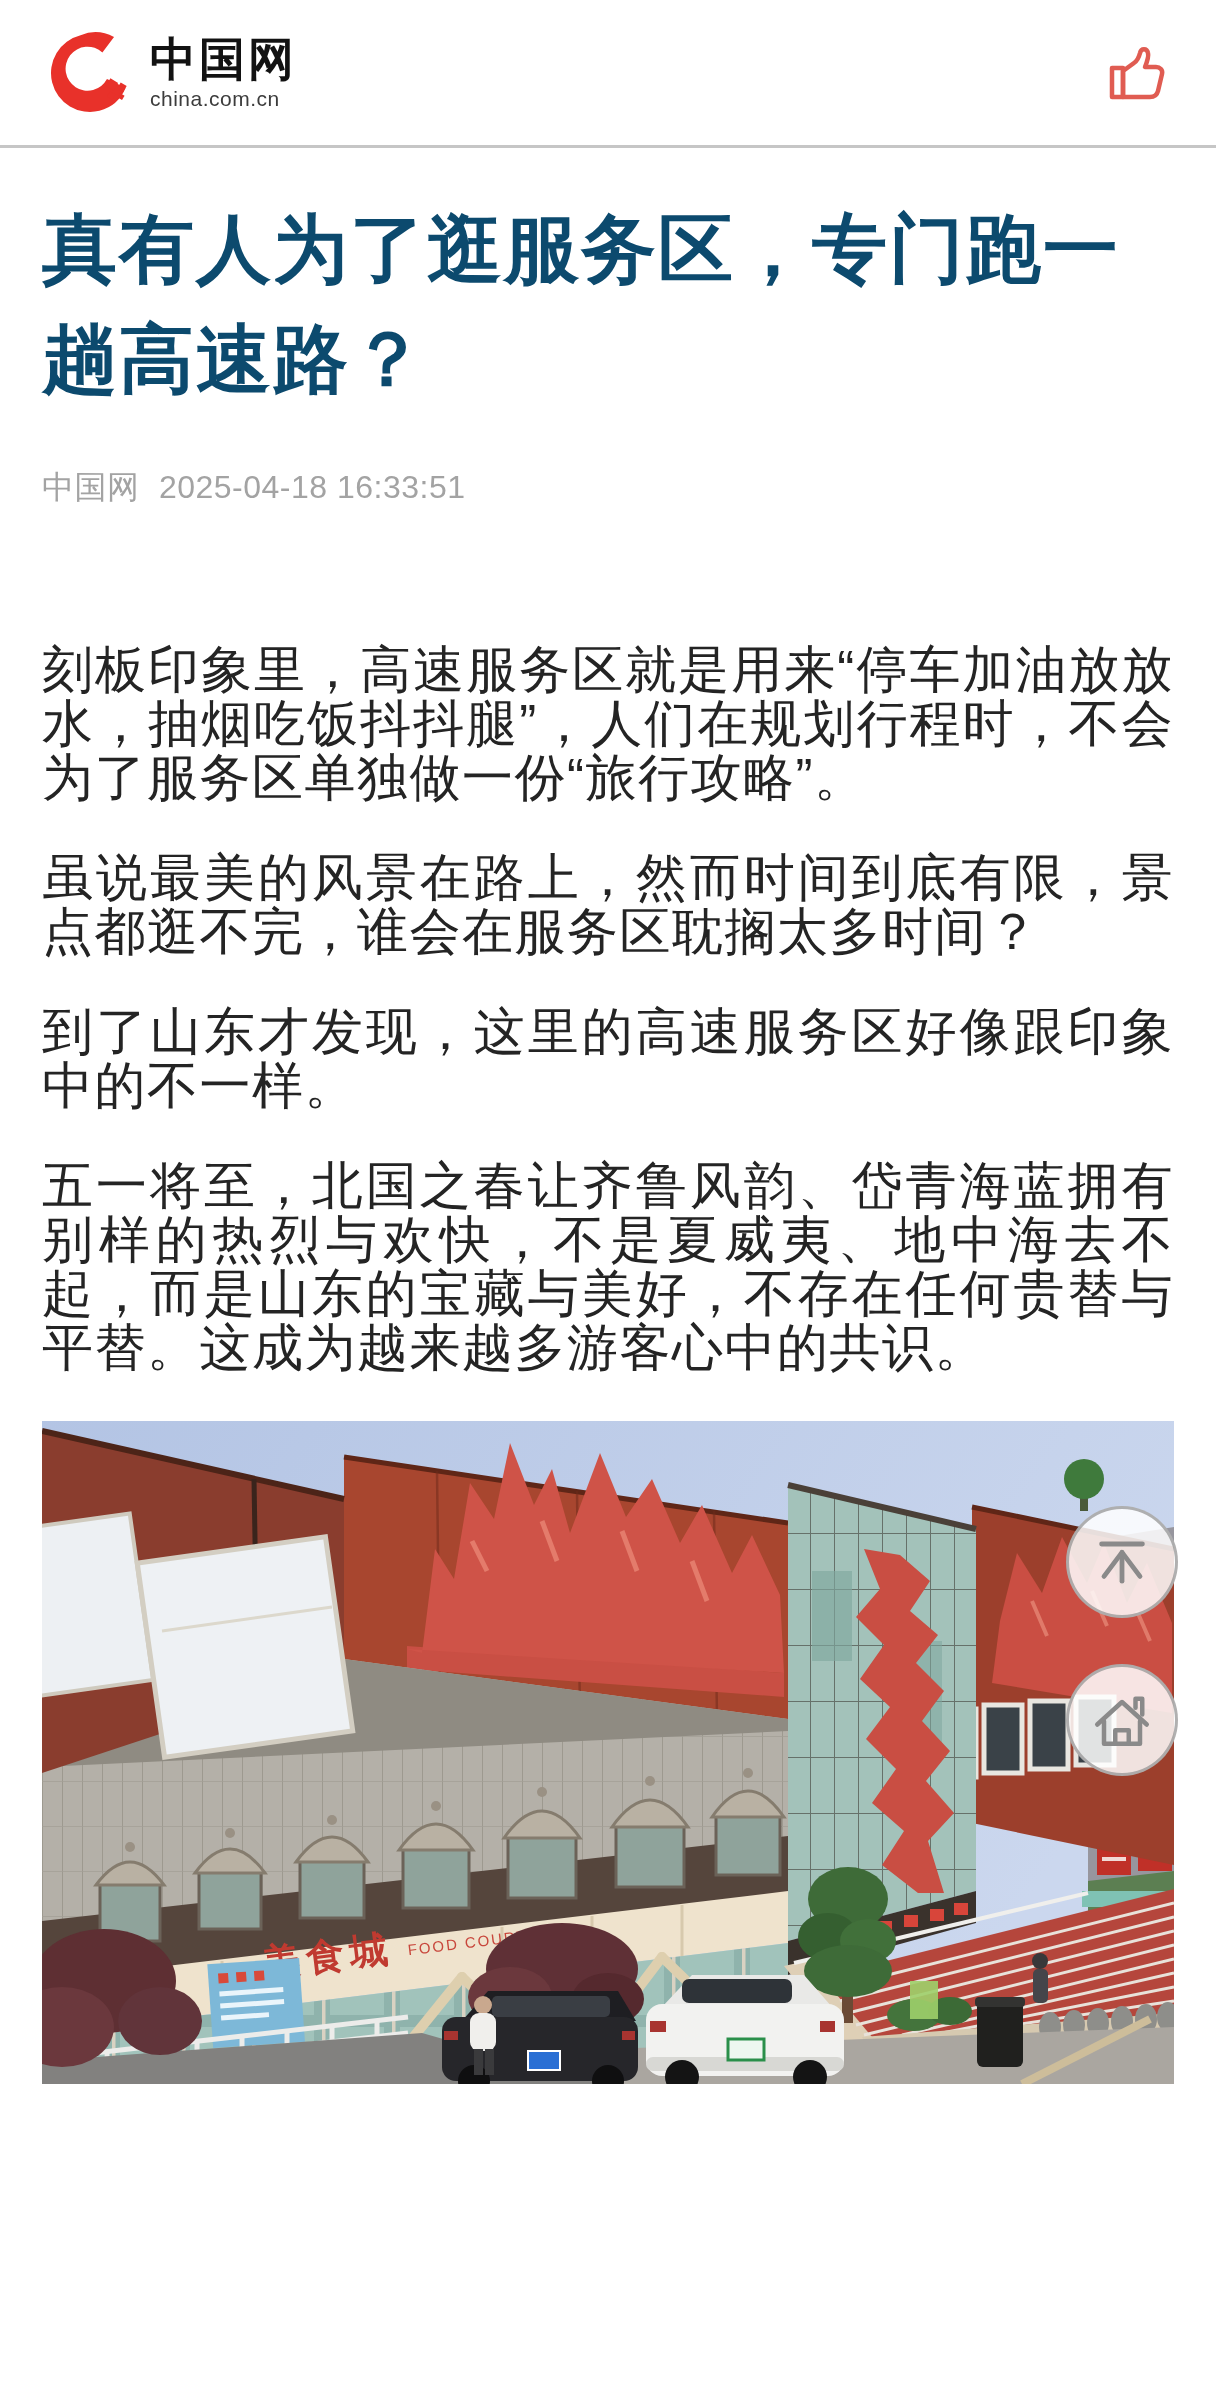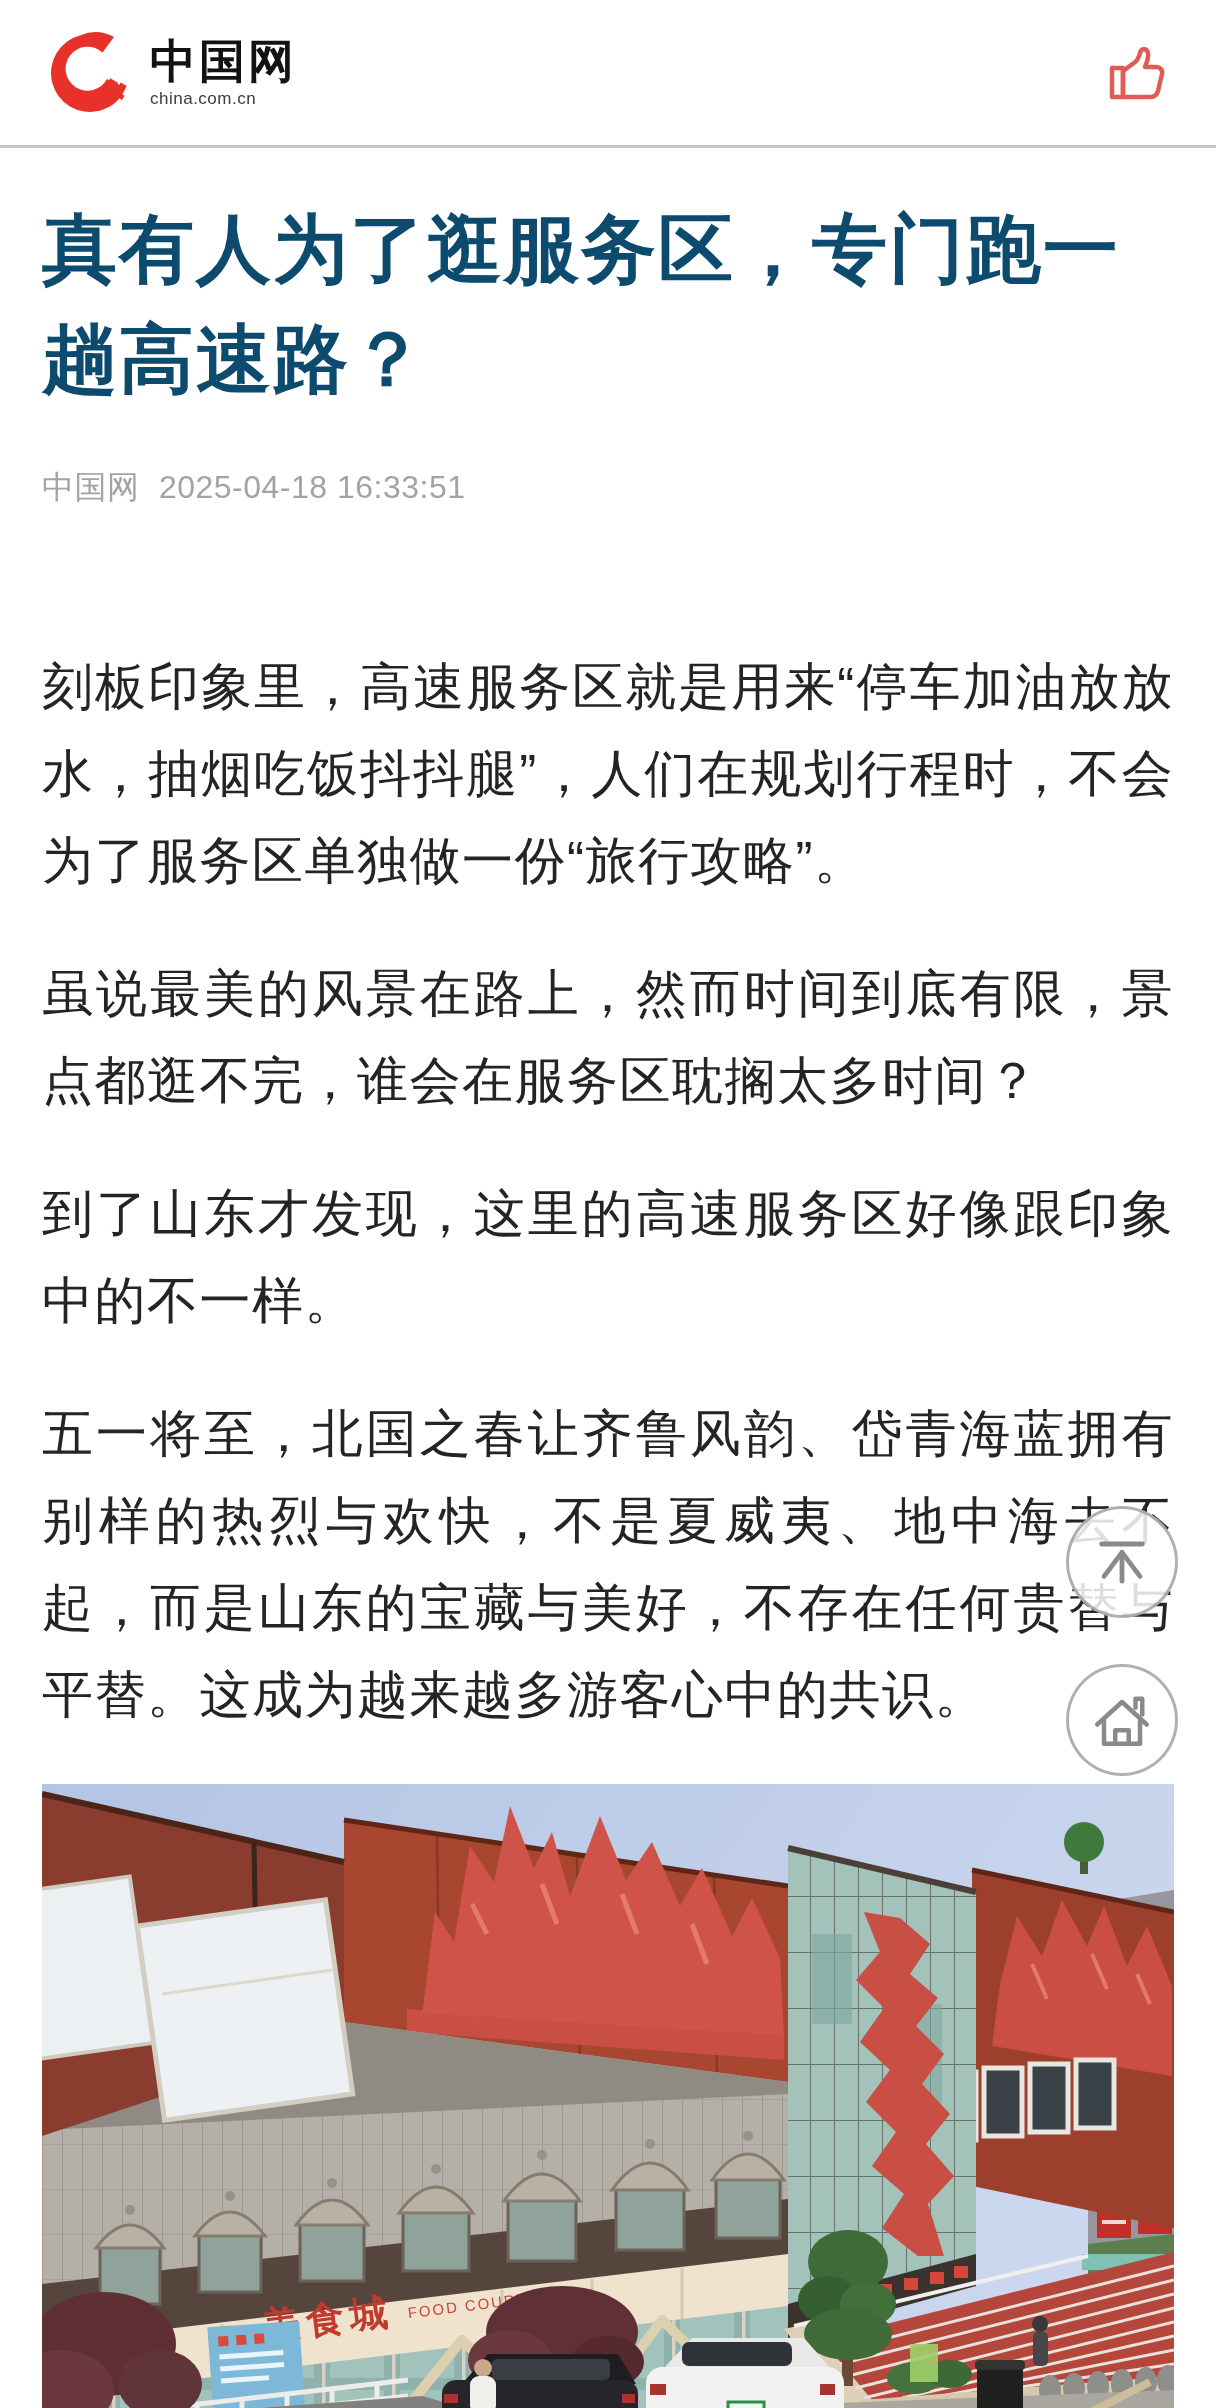--- a/index.html
+++ b/index.html
@@ -12,37 +12,37 @@
   
   .header{
     height:148px;border-bottom:3px solid #c6c6c6;
     display:flex;align-items:center;justify-content:space-between;
     padding:0 44px;box-sizing:border-box;
   }
   .logo{display:flex;align-items:center;gap:14px;cursor:pointer;}
   .logo-mark{width:92px;height:92px;flex:0 0 auto;}
   .logo-text{display:flex;flex-direction:column;line-height:1;}
   .logo-cn{font-size:46px;font-weight:700;color:#121212;letter-spacing:3px;}
-  .logo-domain{font-size:17px;color:#3c3c3c;margin-top:6px;letter-spacing:0.5px;}
+  .logo-domain{font-size:21px;color:#3c3c3c;margin-top:6px;letter-spacing:0.5px;}
   .like-btn{width:70px;height:70px;display:flex;align-items:center;justify-content:center;background:none;border:none;padding:0;cursor:pointer;}
   
   .article{padding:0 42px;}
   .title{
     margin:46px 0 0 0;
     font-size:75px;line-height:110px;font-weight:700;color:#0c4a6e;
     letter-spacing:2px;
   }
   .byline{
     margin-top:52px;font-size:32px;color:#a3a3a3;letter-spacing:0.5px;
   }
   .byline span{margin-right:10px;}
   .paras{margin-top:133px;}
   .paras p{
     margin:0 0 46px 0;
-    font-size:51px;line-height:87px;color:#242424;
+    font-size:51px;line-height:54px;color:#242424;
     letter-spacing:1.5px;text-align:justify;
   }
   
   .photo{
     margin-top:8px;width:1132px;height:663px;overflow:hidden;position:relative;
   }
   .photo svg{display:block;width:100%;height:100%;}
   
   .fab{
     position:absolute;left:1066px;width:112px;height:112px;border-radius:50%;

